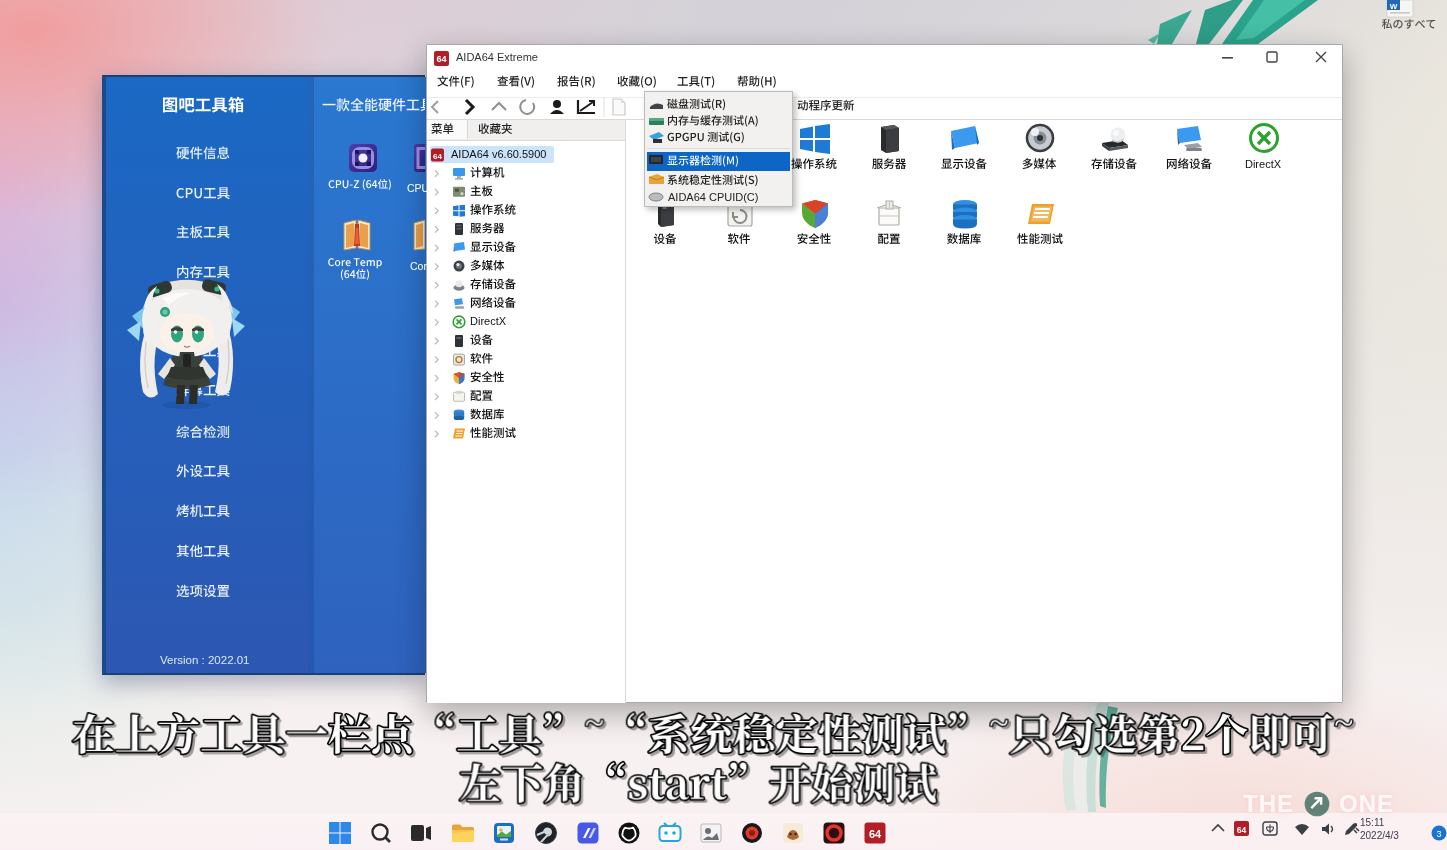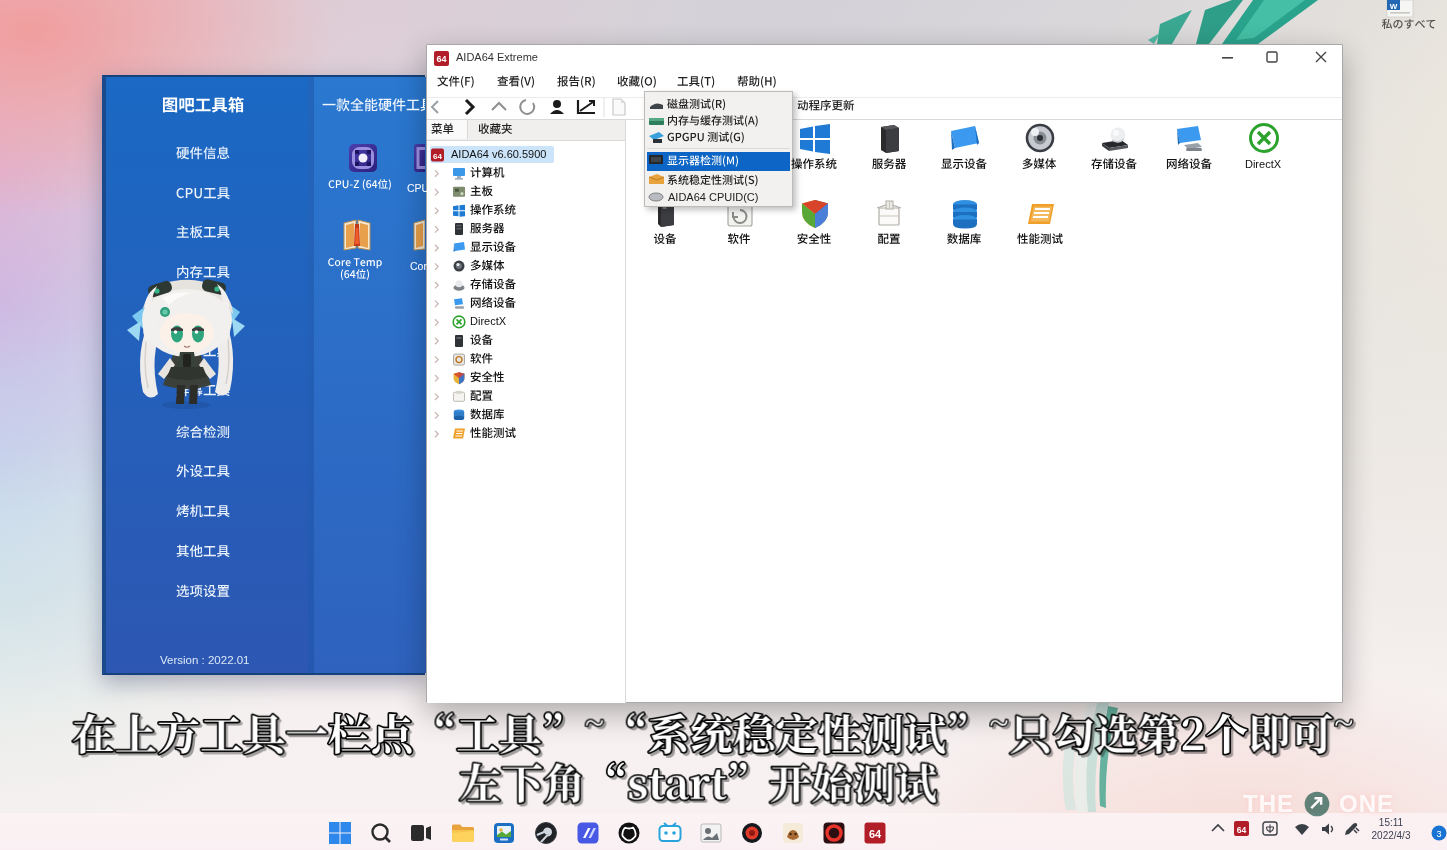--- a/index.html
+++ b/index.html
@@ -43,21 +43,21 @@
 #aw .hl{position:absolute;left:3px;top:100px;width:124px;height:17px;background:#cbe4f9;border-radius:2px}
 
 #dd{left:644px;top:91px;width:149px;height:116px;z-index:30;background:#f2f1ef;
   border:1px solid #bdbbb9;box-sizing:border-box;box-shadow:3px 3px 6px rgba(0,0,0,.25)}
 #dd .sel{position:absolute;left:2px;top:60px;width:143px;height:19px;background:#0d66c5}
 #dd .sep{position:absolute;left:2px;top:56px;width:143px;height:1px;background:#dddbd9}
 
 #tb{left:0;top:813px;width:1447px;height:37px;z-index:40;
   background:linear-gradient(180deg,rgba(252,243,245,.88),rgba(250,240,243,.92))}
 .trayt{position:absolute;z-index:45;font-family:"Liberation Sans",sans-serif;
-  font-size:10px;color:#3a3f51;text-align:center}
+  font-size:10px;color:#3a3f51;text-align:left}
 
 #wm{left:1243px;top:790px;width:200px;height:28px;z-index:41;opacity:.8;
   font-family:"Liberation Sans",sans-serif;font-weight:bold;font-size:24px;color:#fff;letter-spacing:2px;
   text-shadow:0 0 6px rgba(255,190,190,.8)}
 </style>
 </head>
 <body>
 <div id="stage">
 
 <svg id="crys" class="abs" width="1447" height="850">

